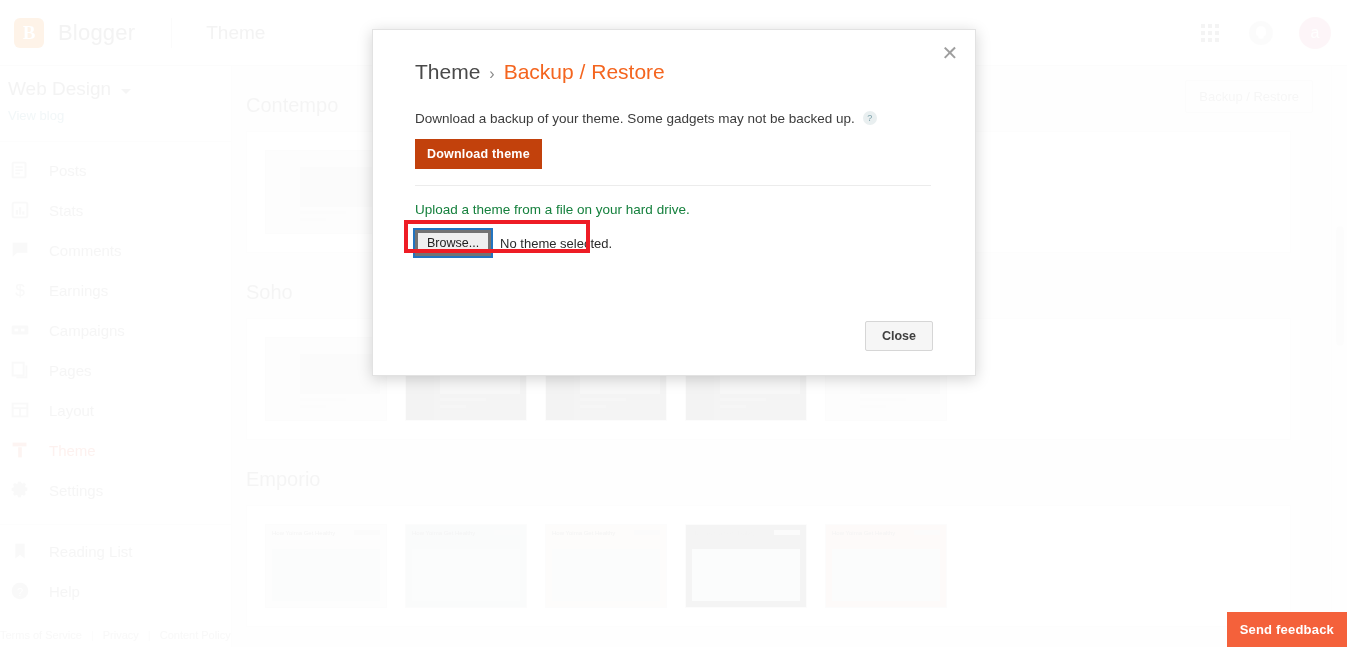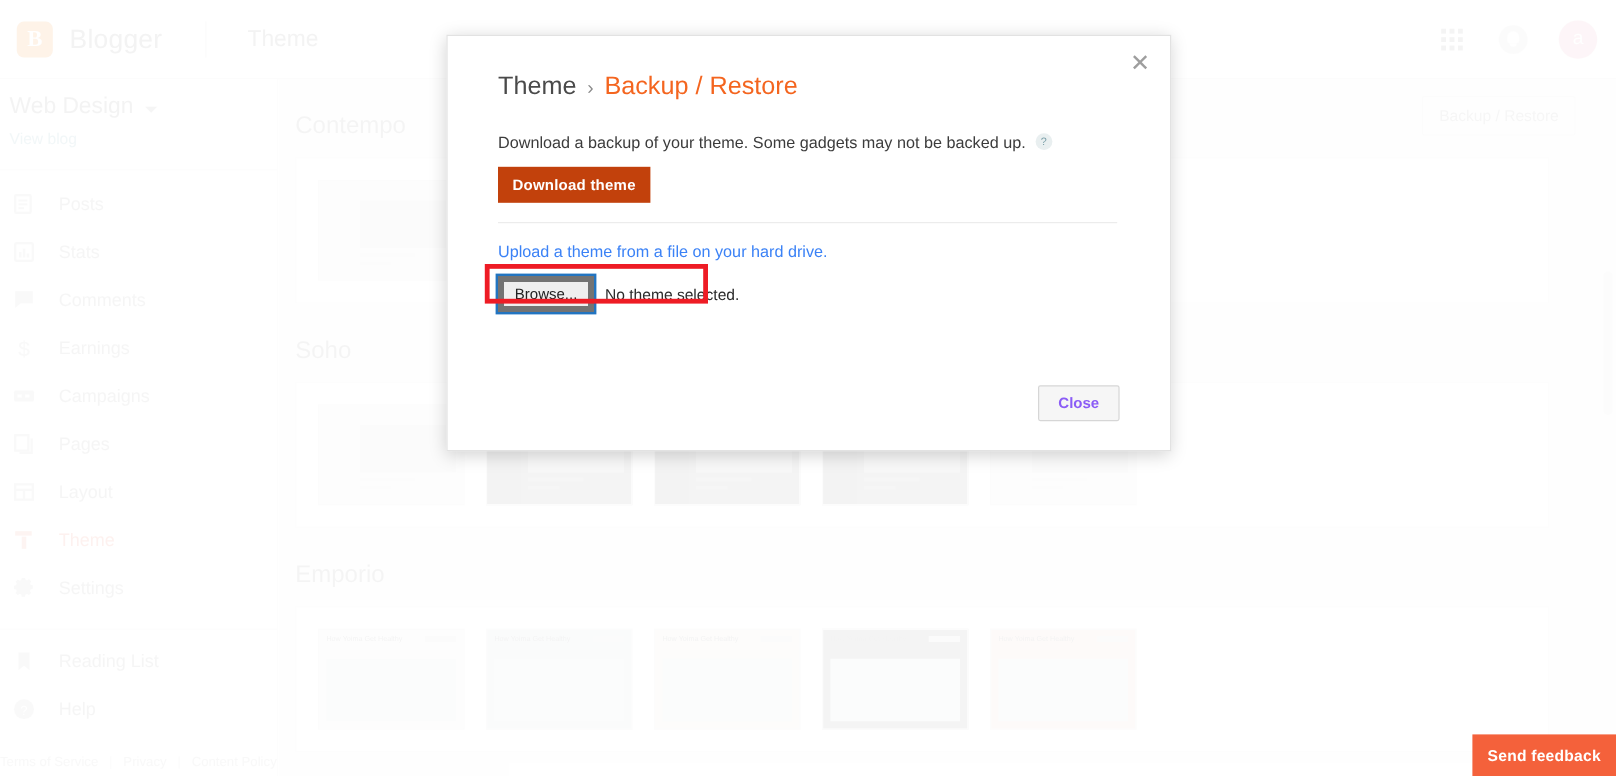--- a/index.html
+++ b/index.html
@@ -187,47 +187,47 @@
     width: 14px; height: 14px; border-radius: 50%; background: #e9eff0;
     color: #7a9fa8; font-size: 9px; line-height: 14px; text-align: center;
     display: inline-block; flex: none;
   }
   .btn-orange {
     display: inline-block; margin-top: 13px;
     background: #c2410c; color: #fff; font-size: 12.5px; font-weight: bold;
     padding: 8px 12px; border: none; letter-spacing: .2px;
   }
   .divider { height: 1px; background: #ececec; margin: 16px 0 0 0; width: 516px; }
-  .upload-text { font-size: 13.5px; color: #3b82f6; margin-top: 16px; }
+  .upload-text { font-size: 13.5px; color: #15803d; margin-top: 16px; }
 
   .file-row-wrap {
     position: relative; display: inline-block; margin-top: 13px;
   }
   .redbox {
     position: absolute; left: -11px; top: -10px;
     width: 186px; height: 33px;
     border: 4px solid #ee1c25;
     pointer-events: none;
   }
   .file-row { display: flex; align-items: center; gap: 9px; }
   .browse-btn {
     font-size: 12.5px; color: #222; background: #efefef;
-    border: 5px solid #737373; padding: 3px 9px;
+    border: 3px solid #737373; padding: 3px 9px;
     outline: 2px solid #2274c0; outline-offset: 0px;
   }
   .file-status { font-size: 13px; color: #2b2b2b; }
   .btn-orange-disabled {
     display: inline-block; margin-top: 18px;
     background: #f0a08a; color: #fdfdfd; font-size: 12.5px; font-weight: bold;
     padding: 8px 12px; border: none; letter-spacing: .2px;
   }
   .btn-close {
     position: absolute; right: 42px; bottom: 24px;
     background: #f6f6f6; border: 1px solid #d6d6d6; border-radius: 2px;
-    font-size: 12.5px; color: #8b5cf6; font-weight: bold; padding: 7px 16px;
+    font-size: 12.5px; color: #404040; font-weight: bold; padding: 7px 16px;
   }
 </style>
 </head>
 <body>
 
 <div id="page">
 
   <div class="topbar">
     <div class="logo-box">
       <span class="b">B</span>

